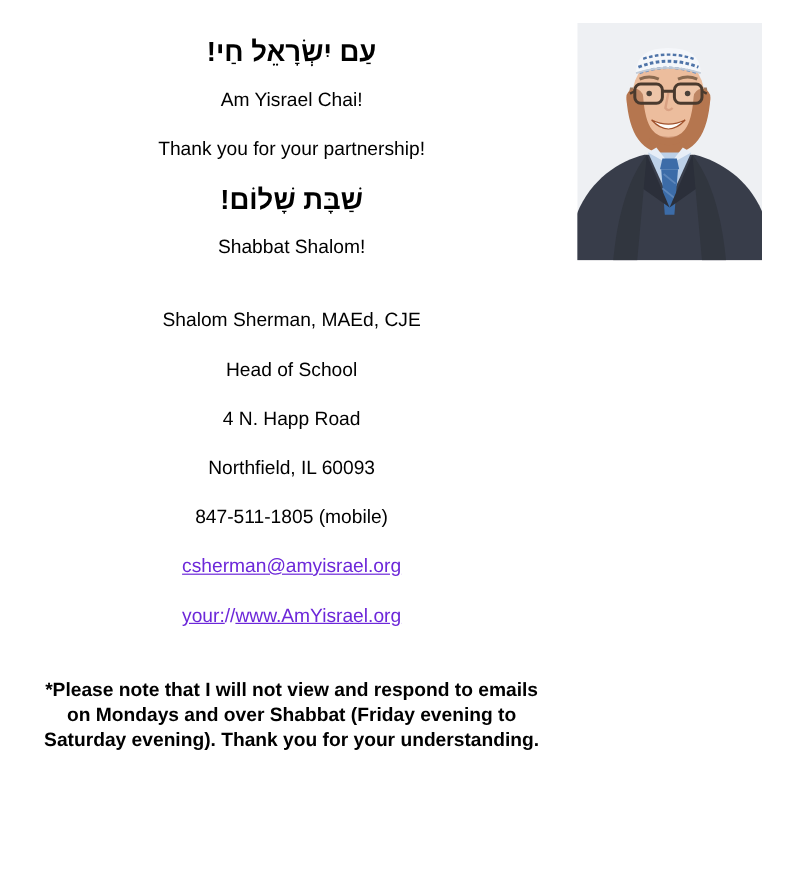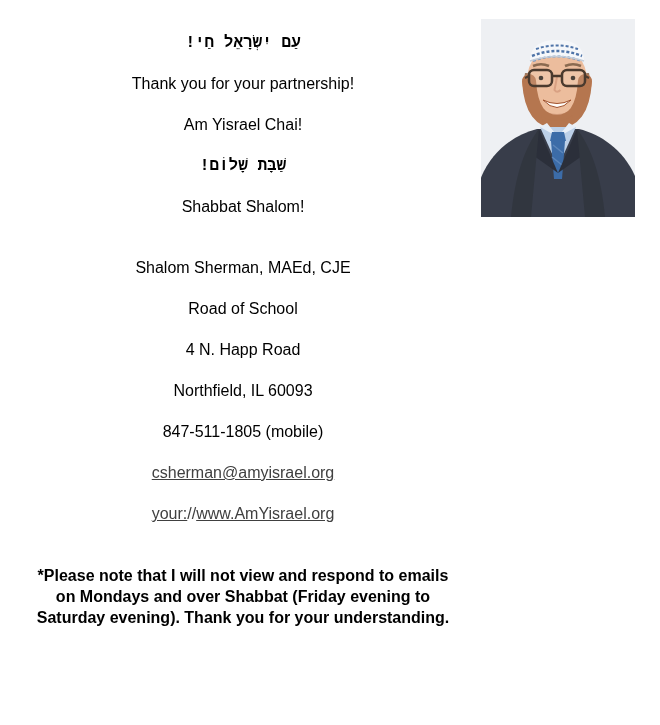--- a/index.html
+++ b/index.html
@@ -9,57 +9,57 @@
   }
   .page{position:relative;width:660px;height:725px;background:#ffffff;}
   .content{
     position:absolute;left:0;top:0;width:486px;padding-top:33px;
     text-align:center;
   }
   .content p{
     margin:0 0 21px 0;font-size:16px;line-height:20px;color:#000000;
   }
   p.hebrew{
-    font-family:Liberation Mono, monospace;
-    font-weight:bold;font-size:16px;direction:rtl;
+    font-family:Liberation Sans, sans-serif;
+    font-weight:bold;font-size:23px;direction:rtl;
   }
   p.gap-above{margin-top:41px;}
   p.link-line a{
-    color:#404040;text-decoration:underline;cursor:pointer;
+    color:#6d28d9;text-decoration:underline;cursor:pointer;
   }
   p.link-line a .nou{text-decoration:none;display:inline-block;}
   p.disclaimer{
     margin-top:41px;line-height:21px;white-space:pre-line;
     width:466px;margin-left:auto;margin-right:auto;margin-bottom:0;font-weight:bold;
   }
   .photo{
     position:absolute;left:481px;top:19px;width:154px;height:198px;
     overflow:hidden;
   }
   .photo svg{display:block;}
 </style>
 </head>
 <body>
 
 <div class="page">
 
   <div class="content">
     <p class="hebrew" dir="rtl">עַם יִשְׂרָאֵל חַי!</p>
 
+    <p>Am Yisrael Chai!</p>
+
     <p>Thank you for your partnership!</p>
-
-    <p>Am Yisrael Chai!</p>
 
     <p class="hebrew" dir="rtl">שַׁבָּת שָׁלוֹם!</p>
 
     <p>Shabbat Shalom!</p>
 
     <p class="gap-above">Shalom Sherman, MAEd, CJE</p>
 
-    <p>Road of School</p>
+    <p>Head of School</p>
 
 
     <p>4 N. Happ Road</p>
 
     <p>Northfield, IL 60093</p>
 
     <p>847-511-1805 (mobile)</p>
 
     <p class="link-line">
       <a href="#">csherman@amyisrael.org</a>

